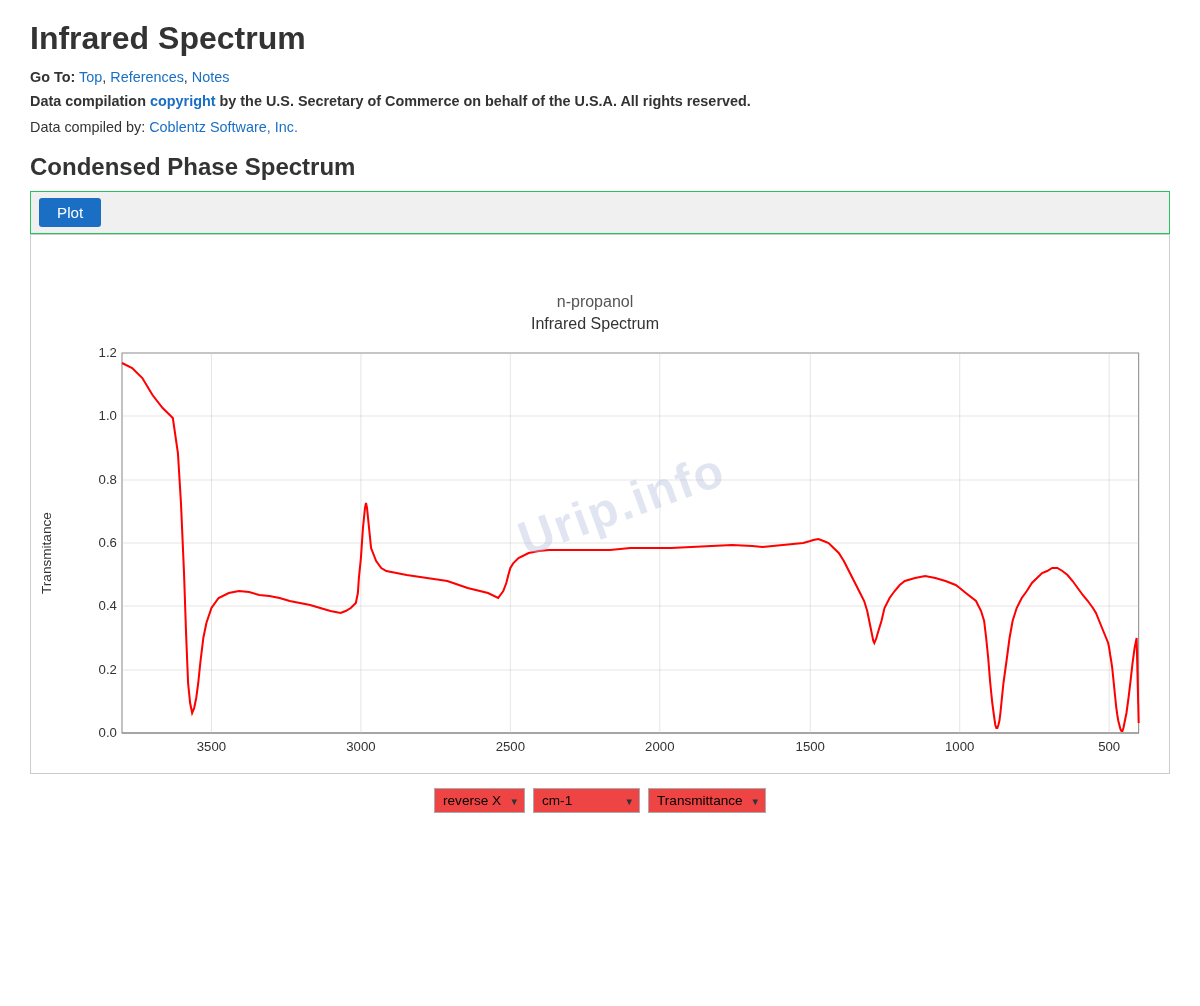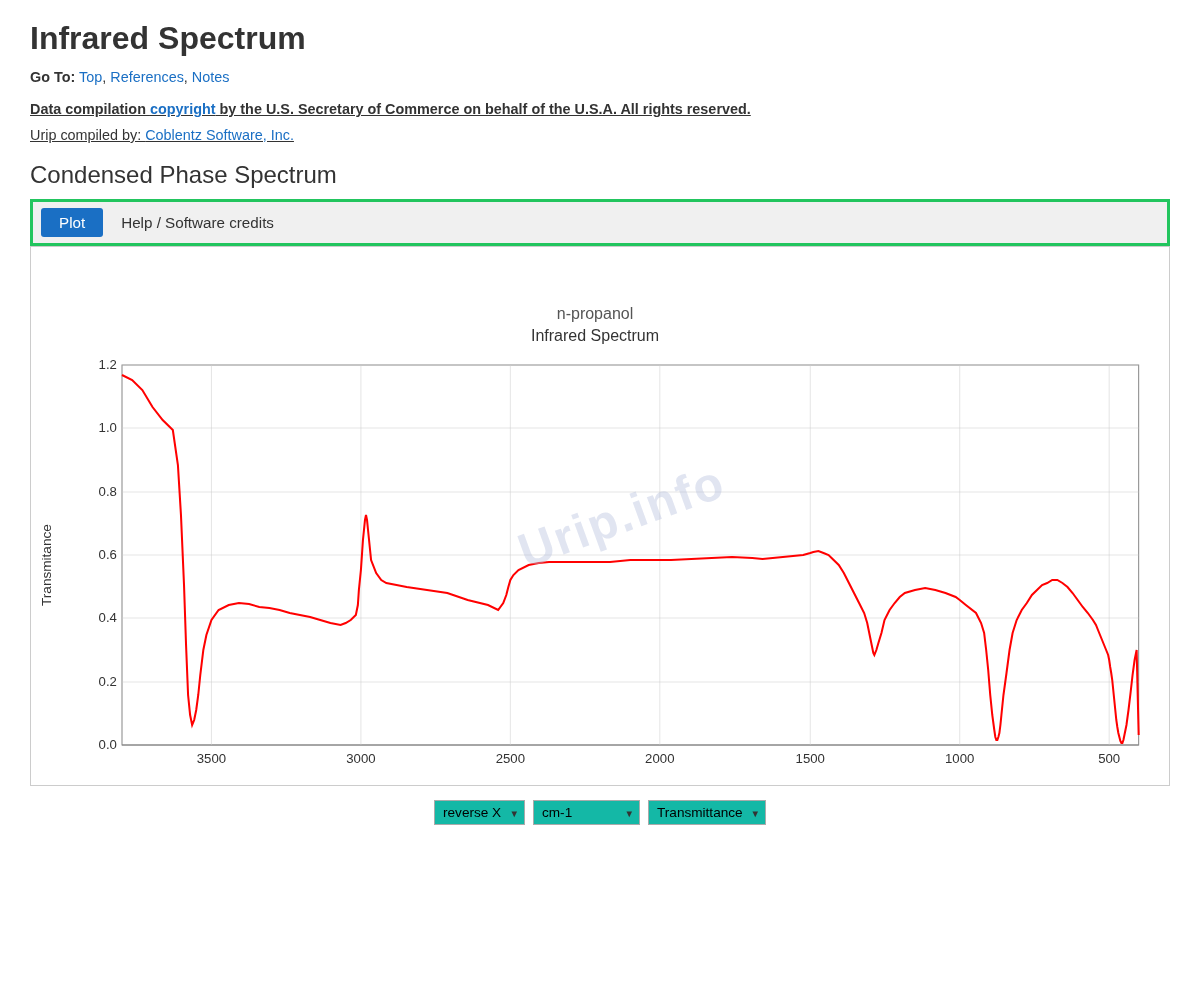--- a/index.html
+++ b/index.html
@@ -1,33 +1,33 @@
 <!DOCTYPE html>
 <html><head>
   <meta charset="utf-8">
   <style>
     * { box-sizing: border-box; margin: 0; padding: 0; }
     body { font-family: Arial, sans-serif; background: #fff; color: #333; padding: 20px 30px; }
 
     h1 { font-size: 2em; font-weight: bold; margin-bottom: 12px; }
-    .goto { font-size: 0.9em; margin-bottom: 16px; }
+    .goto { font-size: 0.9em; margin-bottom: 8px; }
     .goto-label { font-weight: bold; }
     .goto a { color: #1a6fc4; text-decoration: none; }
 
-    .data-info { font-size: 0.9em; margin-bottom: 10px; text-decoration: underline; }
+    .data-info { font-size: 0.9em; margin-bottom: 10px; }
     .data-info strong { font-weight: bold; }
     .data-info a { color: #1a6fc4; text-decoration: none; }
 
-    h2 { font-size: 1.5em; font-weight: normal; margin: 18px 0 10px; }
+    h2 { font-size: 1.5em; font-weight: bold; margin: 18px 0 10px; }
 
     .tab-bar {
       display: flex;
       align-items: center;
       background: #f0f0f0;
-      border: 3px solid #22c55e;
+      border: 1px solid #22c55e;
       padding: 6px 8px;
       gap: 6px;
       margin-bottom: 0;
     }
 
     .tab-plot {
       background: #1a6fc4;
       color: #fff;
       border: none;
       padding: 6px 18px;
@@ -110,21 +110,21 @@
 
     .controls {
       display: flex;
       justify-content: center;
       gap: 8px;
       margin-top: 14px;
     }
 
     .control-select {
       border: 1px solid #aaa;
-      background: #14b8a6;
+      background: #ef4444;
       padding: 4px 8px;
       font-size: 0.85em;
       cursor: pointer;
       appearance: none;
       -webkit-appearance: none;
       padding-right: 22px;
       position: relative;
     }
 
     .select-wrapper {
@@ -166,28 +166,27 @@
   <a href="#top">Top</a>,
   <a href="#references">References</a>,
   <a href="#notes">Notes</a>
 </div>
 
 <div class="data-info">
   <strong>Data compilation <a href="#">copyright</a> by the U.S. Secretary of Commerce on behalf of the U.S.A. All rights reserved.</strong>
 </div>
 
 <div class="data-info">
-  <span>Urip compiled by: </span><a href="#">Coblentz Software, Inc.</a>
+  <span>Data compiled by: </span><a href="#">Coblentz Software, Inc.</a>
 </div>
 
 <h2>Condensed Phase Spectrum</h2>
 
 <div class="tab-bar">
   <button class="tab-plot">Plot</button>
-  <button class="tab-help">Help / Software credits</button>
 </div>
 
 <div class="chart-container">
   <div class="watermark">Urip.info</div>
   <div class="chart-title-compound">n-propanol</div>
   <div class="chart-title-spectrum">Infrared Spectrum</div>
 
   <div class="chart-area">
     <div class="y-label">Transmitance</div>
     <div class="chart-inner">

